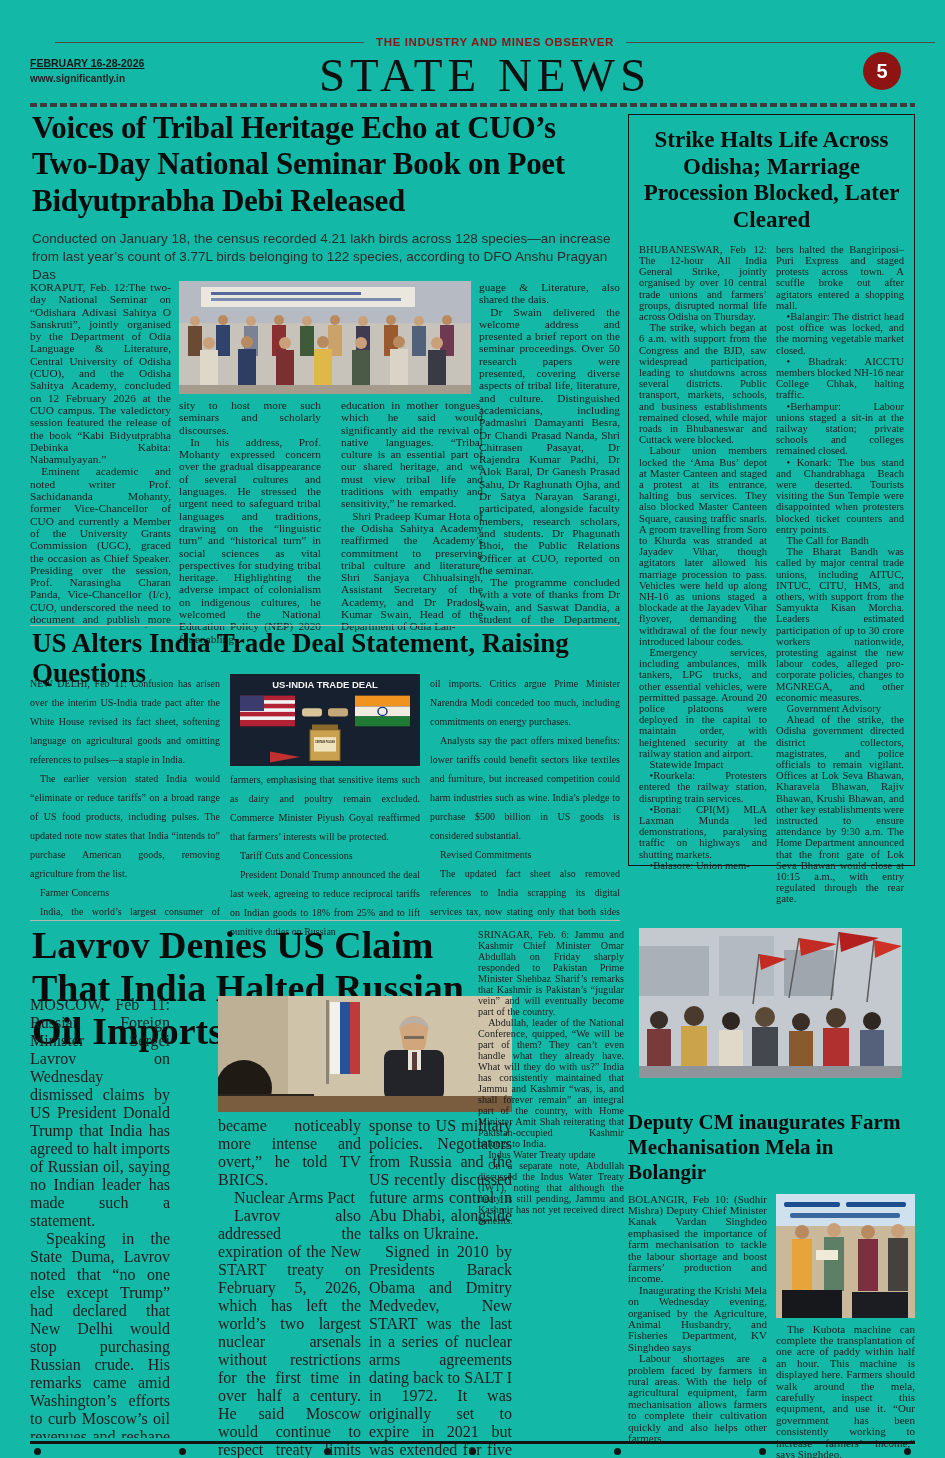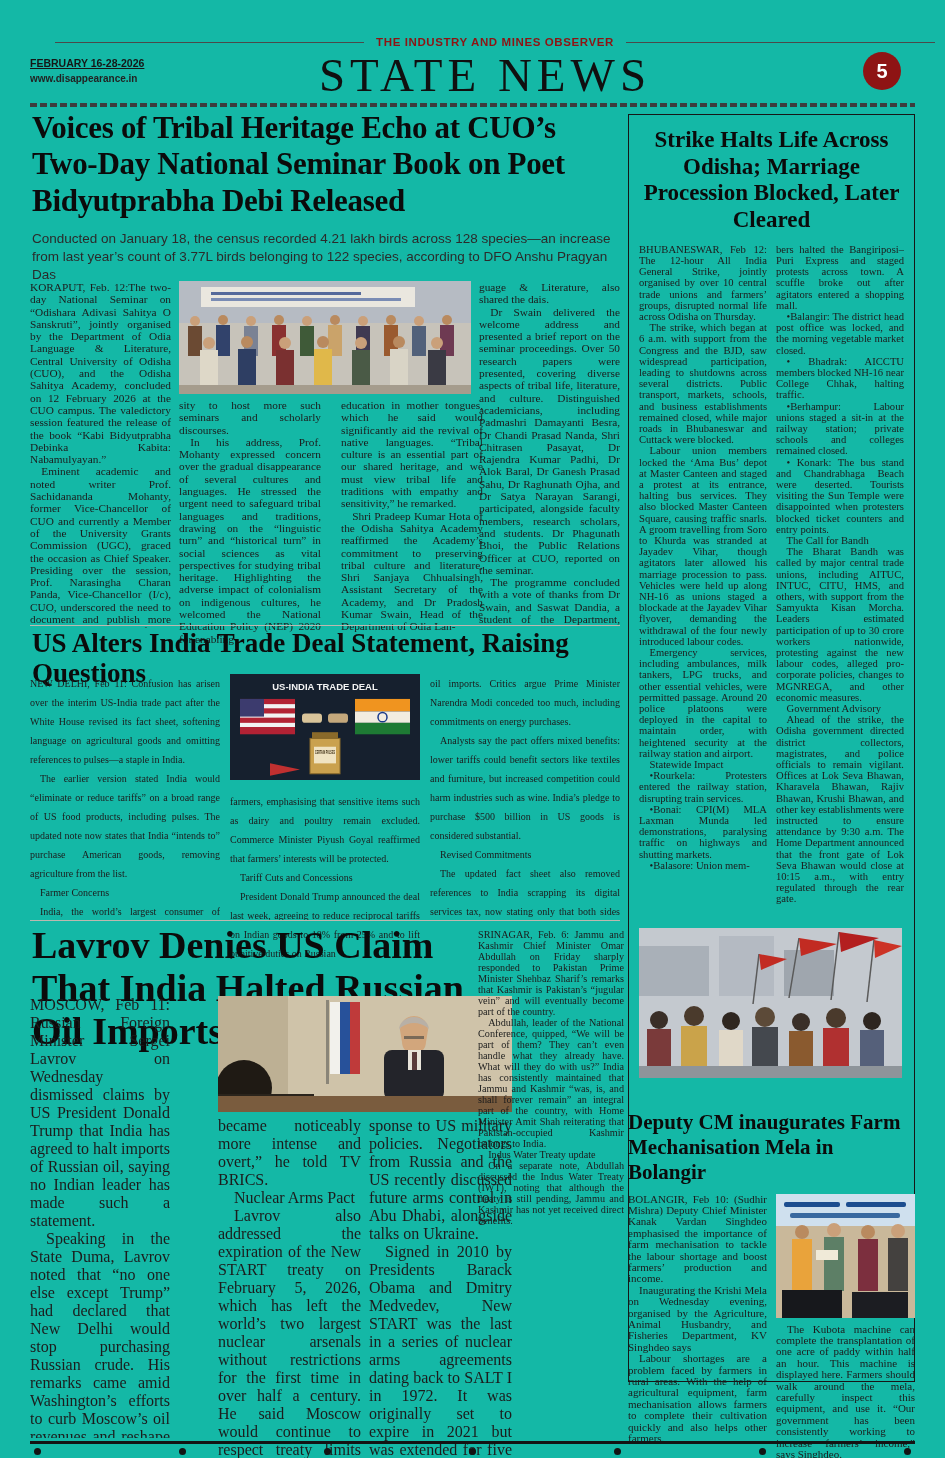--- a/index.html
+++ b/index.html
@@ -33,37 +33,37 @@
   .a1-c{width:141px;flex:none;}
   .a1-mid{width:292px;flex:none;}
   .a1-mid .photo{width:292px;height:113px;margin-bottom:5px;}
   .a1-midcols{display:flex;gap:20px;}
   .a1-midcols .coltext{width:142px;flex:none;}
   
   .a2-head{position:absolute;top:629px;left:32px;width:590px;font-size:27px;line-height:1.1;}
   .a2-body{position:absolute;top:674px;left:30px;width:590px;height:252px;gap:10px;}
   .a2-body .coltext{font-size:10px;line-height:19px;width:190px;flex:none;}
   .a2-mid{width:190px;flex:none;}
-  .a2-mid .photo{width:190px;height:106px;margin-bottom:12px;}
+  .a2-mid .photo{width:190px;height:92px;margin-bottom:4px;}
   .a2-mid .coltext{width:190px;}
   
   .a3-head{position:absolute;top:924px;left:32px;width:452px;font-size:38px;line-height:1.13;}
   .a3-body{position:absolute;top:996px;left:30px;width:442px;height:442px;gap:8px;}
   .a3-body .coltext{font-size:16px;line-height:18px;}
   .a3-c{width:140px;flex:none;}
   .a3-mid{width:294px;flex:none;margin-left:40px;}
   .a3-mid .photo{width:294px;height:116px;margin-bottom:5px;}
   .a3-midcols{display:flex;gap:8px;}
   .a3-midcols .coltext{width:143px;flex:none;}
   
   .omar{position:absolute;top:920px;left:478px;width:146px;}
   .omar h3{font-size:17px;line-height:1.16;letter-spacing:-.2px;}
   .omar .coltext{margin-top:9px;font-size:10.2px;line-height:11px;height:400px;}
   
-  .strike-box{position:absolute;top:114px;left:628px;width:287px;height:1268px;border:1.6px solid #161616;box-sizing:border-box;padding:8px 10px;}
+  .strike-box{position:absolute;top:114px;left:628px;width:287px;height:752px;border:1.6px solid #161616;box-sizing:border-box;padding:8px 10px;}
   .strike-box h2{text-align:center;font-size:23px;line-height:1.16;margin:4px 2px 10px;}
   .sb-cols{gap:9px;height:678px;}
   .sb-cols .coltext{flex:1;font-size:10.6px;line-height:11.2px;}
   .sb-photo{width:263px;height:150px;margin-top:6px;}
   
   .mela{position:absolute;top:1110px;left:628px;width:287px;}
   .mela h3{font-size:21px;line-height:1.2;}
   .mela-cols{gap:9px;margin-top:8px;}
   .mela-cols .col1{width:139px;flex:none;}
   .mela-cols .col2{width:139px;flex:none;}
@@ -79,21 +79,21 @@
 <body>
 
 <div id="page">
 
   <div class="mast-row">
     <div class="mast-rule"></div>
     <div class="mast-title">THE INDUSTRY AND MINES OBSERVER</div>
     <div class="mast-rule"></div>
   </div>
   <div class="date-line1">FEBRUARY 16-28-2026</div>
-  <div class="date-line2">www.disappearance.in</div>
+  <div class="date-line2">www.significantly.in</div>
   <div class="section-title">STATE NEWS</div>
   <div class="page-circle">5</div>
   <div class="dash-rule"></div>
 
   <h1 class="a1-head">Voices of Tribal Heritage Echo at CUO’s Two-Day National Seminar Book on Poet Bidyutprabha Debi Released</h1>
   <div class="a1-stand">Conducted on January 18, the census recorded 4.21 lakh birds across 128 species—an increase from last year’s count of 3.77L birds belonging to 122 species, according to DFO Anshu Pragyan Das</div>
   <div class="a1-body cols">
     <div class="a1-c coltext">KORAPUT, Feb. 12:The two-day National Seminar on “Odishara Adivasi Sahitya O Sanskruti”, jointly organised by the Department of Odia Language &amp; Literature, Central University of Odisha (CUO), and the Odisha Sahitya Academy, concluded on 12 February 2026 at the CUO campus. The valedictory session featured the release of the book “Kabi Bidyutprabha Debinka Kabita: Nabamulyayan.”
  Eminent academic and noted writer Prof. Sachidananda Mohanty, former Vice-Chancellor of CUO and currently a Member of the University Grants Commission (UGC), graced the occasion as Chief Speaker. Presiding over the session, Prof. Narasingha Charan Panda, Vice-Chancellor (I/c), CUO, underscored the need to document and publish more literature on tribal life to ensure its preservation and dissemination. He also urged the univer-</div>
     <div class="a1-mid">

